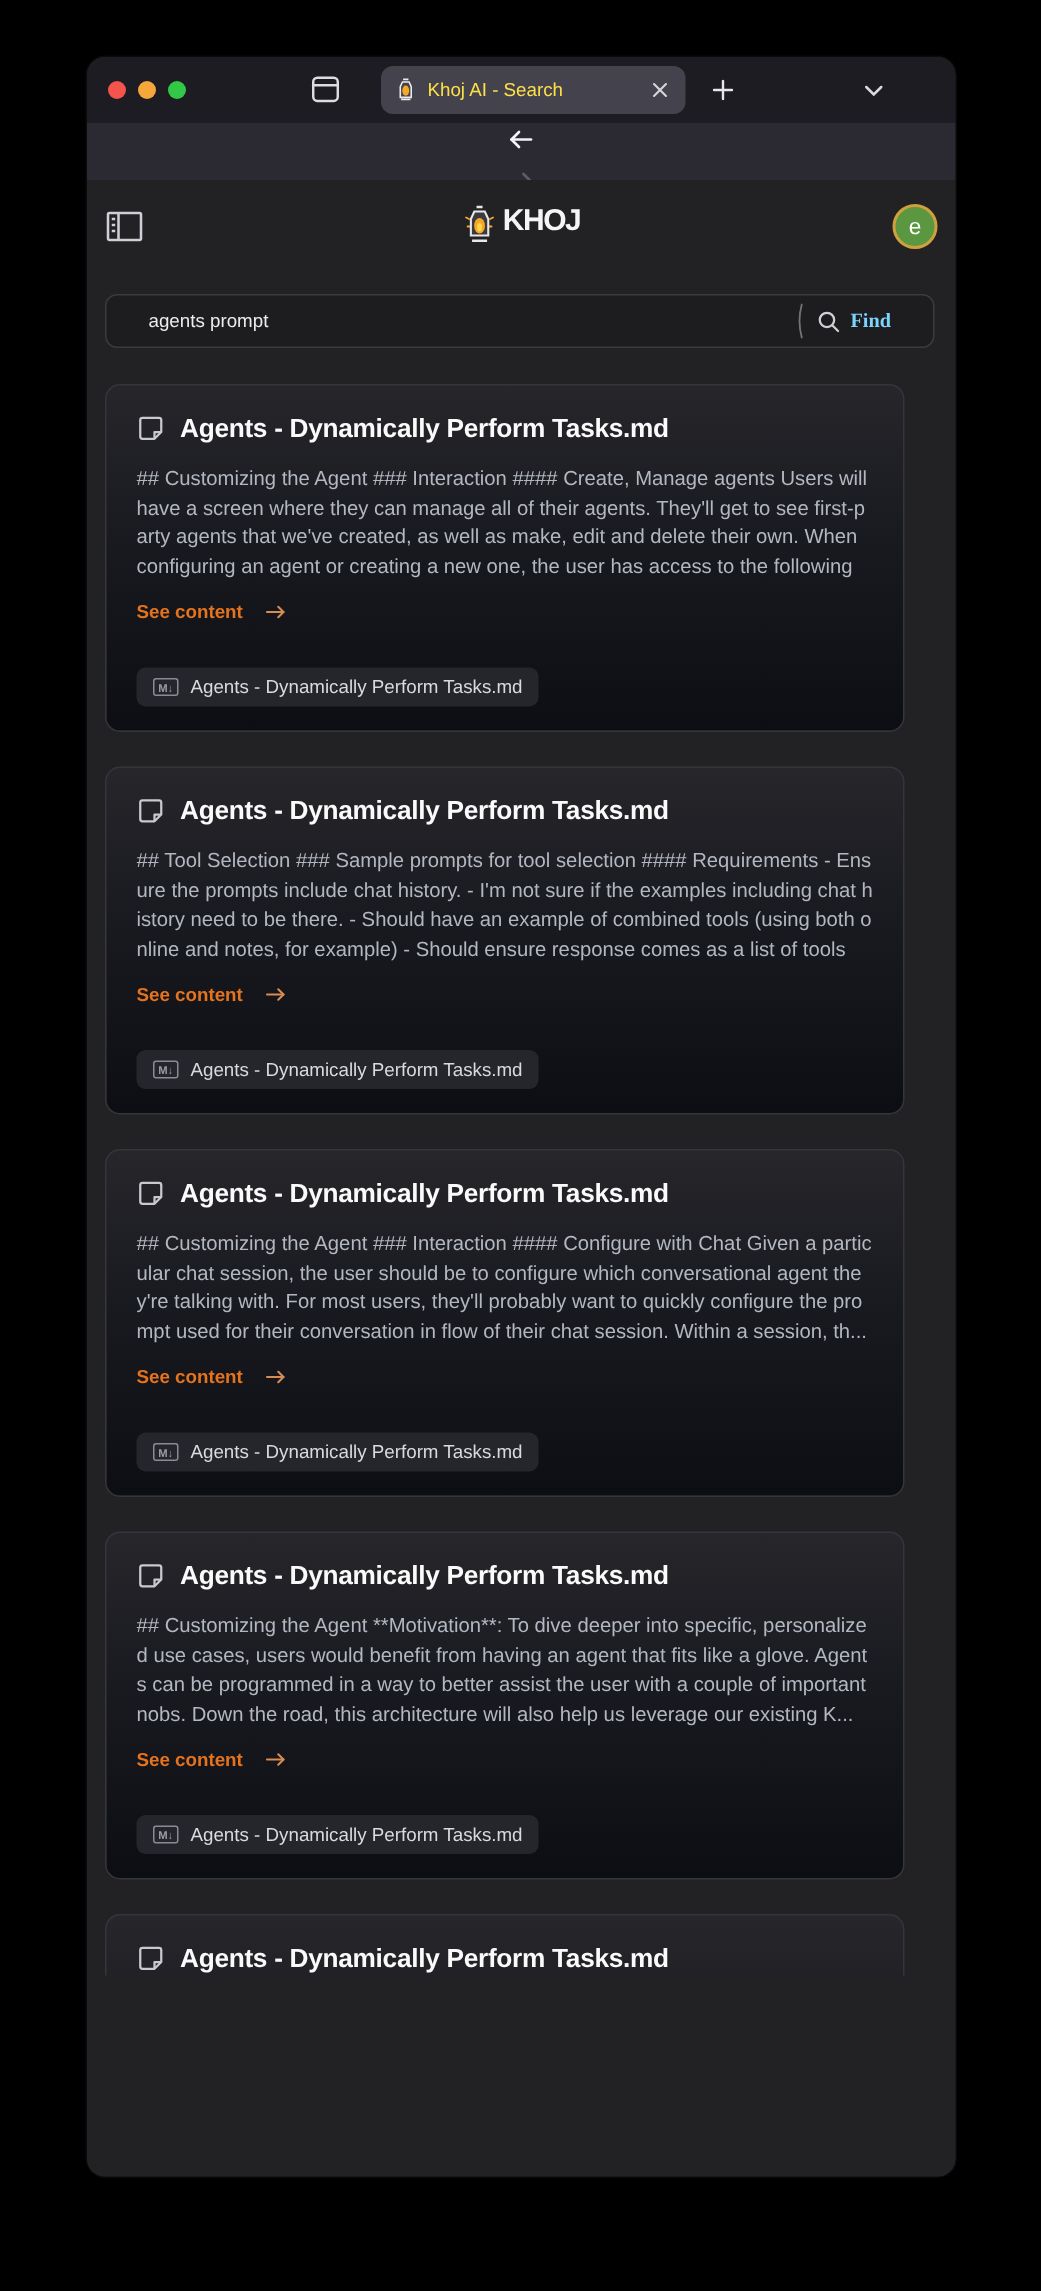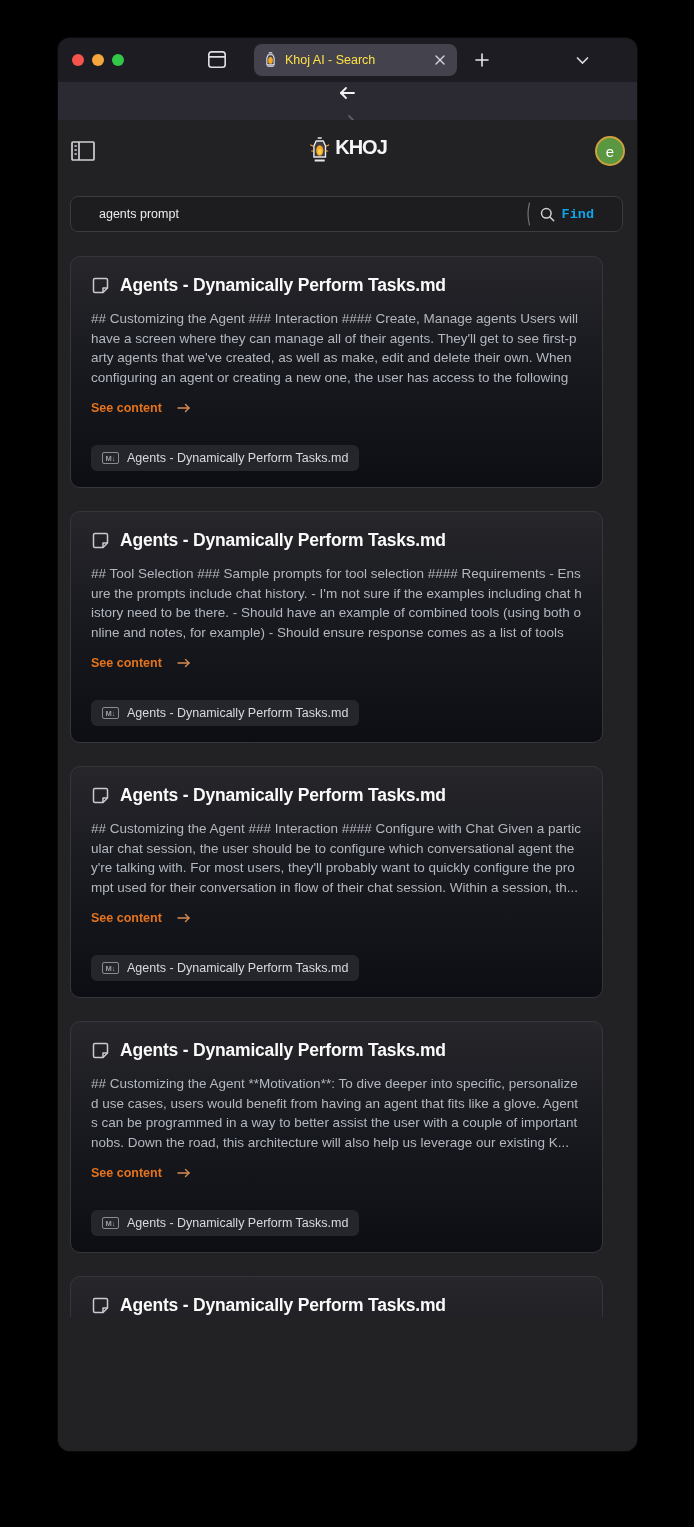--- a/index.html
+++ b/index.html
@@ -33,21 +33,21 @@
   .page { height:1331px; background:#222225; position:relative; }
   .pageheader { display:flex; align-items:center; justify-content:space-between; padding:14px 12px 0 12px; height:48px; position:relative; }
   .sidebar-toggle { color:#cfcfd6; display:flex; }
   .logo { position:absolute; left:50%; top:16px; transform:translateX(-50%); display:flex; align-items:flex-start; gap:5px; }
   .logo-text { font-size:20px; font-weight:800; color:#f5f5f7; letter-spacing:-1px; }
   .avatar { width:30px; height:30px; border-radius:50%; background:#5a9740; border:2px solid #cfa13d; color:#fff; font-size:15px; display:flex; align-items:center; justify-content:center; }
 
   .searchrow { margin:28px 14px 0 12px; height:36px; background:#1d1d20; border:1px solid #3a3a40; border-radius:8px; display:flex; align-items:center; padding:0 28px; gap:7px; }
   .search-input { flex:1; background:transparent; border:none; outline:none; color:#ececef; font-size:12.5px; font-family:"Liberation Sans", sans-serif; }
   .search-divider { color:#73737b; display:flex; margin-right:2px; }
-  .find-btn { display:flex; align-items:center; gap:7px; background:transparent; border:none; color:#0ea5e9; font-size:13.5px; font-weight:600; font-family:Liberation Mono, monospace; cursor:pointer; }
+  .find-btn { display:flex; align-items:center; gap:7px; background:transparent; border:none; color:#7dd3fc; font-size:13.5px; font-weight:600; font-family:Liberation Serif, serif; cursor:pointer; }
   .find-btn .sicon { color:#cfcfd6; display:flex; }
 
   .results { margin-top:24px; height:1061px; overflow:hidden; padding:0 34px 0 12px; }
   .card { height:232px; margin-bottom:23px; border-radius:10px; border:1px solid #35353c; background:linear-gradient(180deg,#26262b 0%, #191a1f 45%, #0d0e13 100%); padding:18px 20px; position:relative; }
   .card-titlerow { display:flex; align-items:center; gap:10px; }
   .note { color:#c9c9d0; display:flex; flex:none; }
   .card-title { font-size:17.5px; font-weight:700; color:#fafafa; letter-spacing:-0.2px; white-space:nowrap; overflow:hidden; }
   .snippet { margin-top:13px; font-size:13.5px; line-height:19.5px; color:#b2b7c0; word-break:break-all; height:78px; overflow:hidden; }
   .seecontent { margin-top:14px; display:flex; align-items:center; gap:15px; text-decoration:none; width:max-content; }
   .seecontent .lbl { color:#e5731d; font-weight:700; font-size:12.5px; }

